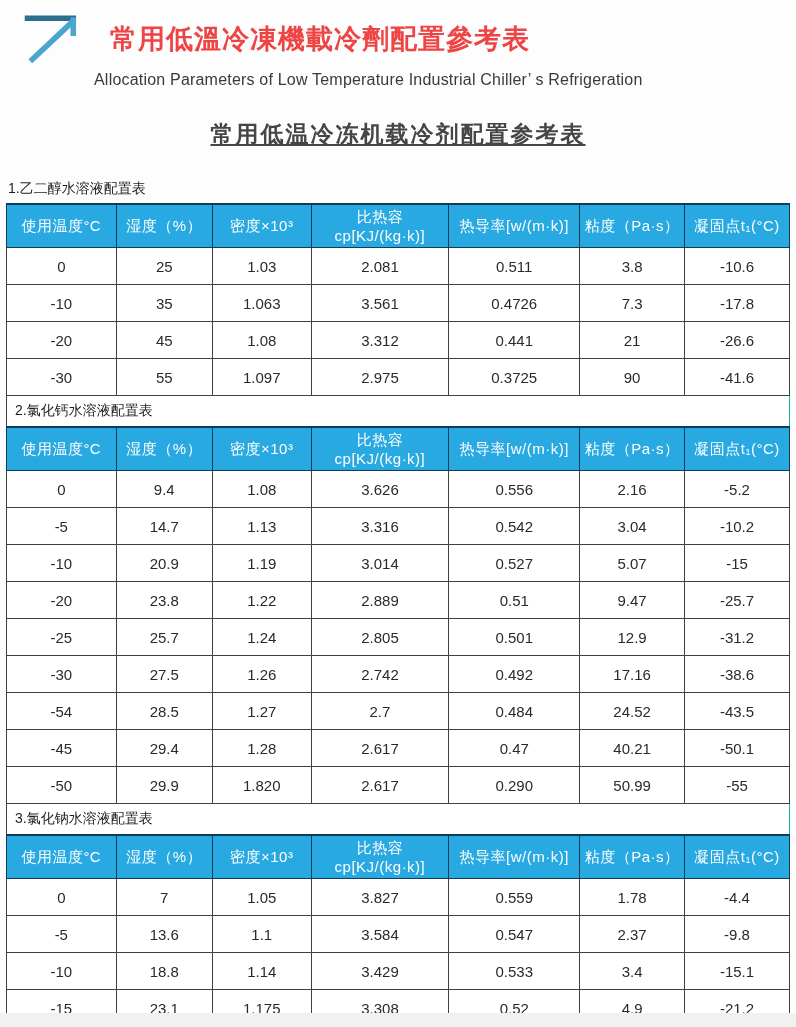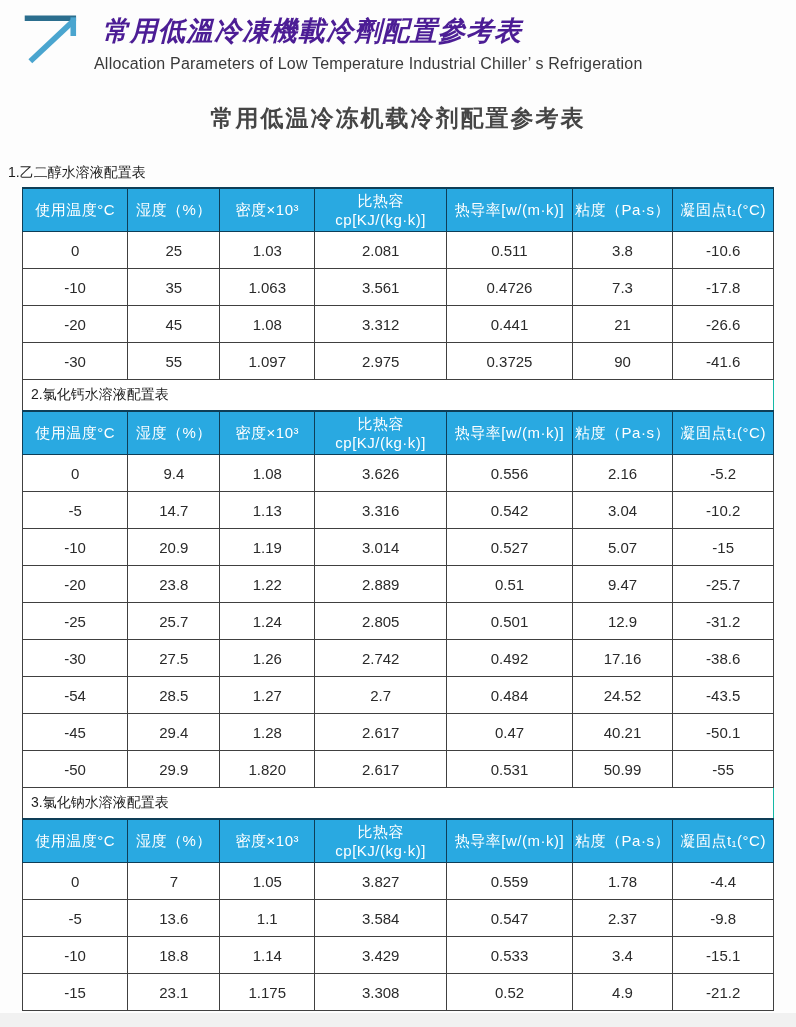--- a/index.html
+++ b/index.html
@@ -4,25 +4,25 @@
 <style>
   html,body{margin:0;padding:0;}
   body{
     width:796px;min-height:1027px;background:#fdfdfd;
     font-family:"Liberation Sans","DejaVu Sans",sans-serif;color:#222;
     position:relative;
   }
   .brand{display:flex;align-items:flex-start;padding:8px 0 0 10px;}
   .brand .logo{width:78px;height:56px;flex:none;}
   .brand-text{margin-left:6px;}
-  .brand-title{margin:8px;font-size:27px;line-height:1.15;color:#4c1d95;font-weight:700;letter-spacing:1px;font-style:italic;}
+  .brand-title{margin:16px;font-size:27px;line-height:1.15;color:#ef4444;font-weight:700;letter-spacing:1px;}
   .brand-subtitle{font-size:16px;color:#3a3a3a;margin-top:1px;letter-spacing:0.2px;}
-  .page-title{text-align:center;font-size:23px;color:#454545;font-weight:700;letter-spacing:2px;margin:30px 0 0 0;}
+  .page-title{text-align:center;font-size:23px;color:#454545;font-weight:700;letter-spacing:2px;margin:30px 0 0 0;text-decoration:underline;}
   .section-label{font-size:14px;color:#1d1d1d;margin:30px 0 5px 8px;}
-  .tables-wrap{margin:0 22px;}
+  .tables-wrap{margin:0 6px;}
   table{width:100%;border-collapse:collapse;table-layout:fixed;}
   th{
     background:#29a9e1;color:#ffffff;font-weight:400;font-size:15px;height:42px;
     border:1px solid #0e3e57;border-top-width:2px;padding:0 2px;letter-spacing:0.5px;
   }
   td{
     height:36px;text-align:center;vertical-align:middle;font-size:15px;color:#2a2a2a;
     border:1px solid #404040;background:#fff;padding:0 2px;
   }
   .inner-label{
@@ -209,21 +209,21 @@
             <td>2.617</td>
             <td>0.47</td>
             <td>40.21</td>
             <td>-50.1</td>
           </tr>
           <tr>
             <td>-50</td>
             <td>29.9</td>
             <td>1.820</td>
             <td>2.617</td>
-            <td>0.531</td>
+            <td>0.290</td>
             <td>50.99</td>
             <td>-55</td>
           </tr>
         </tbody>
     </table>
 
     <div class="inner-label">3.氯化钠水溶液配置表</div>
 
     <table>
       <colgroup>

